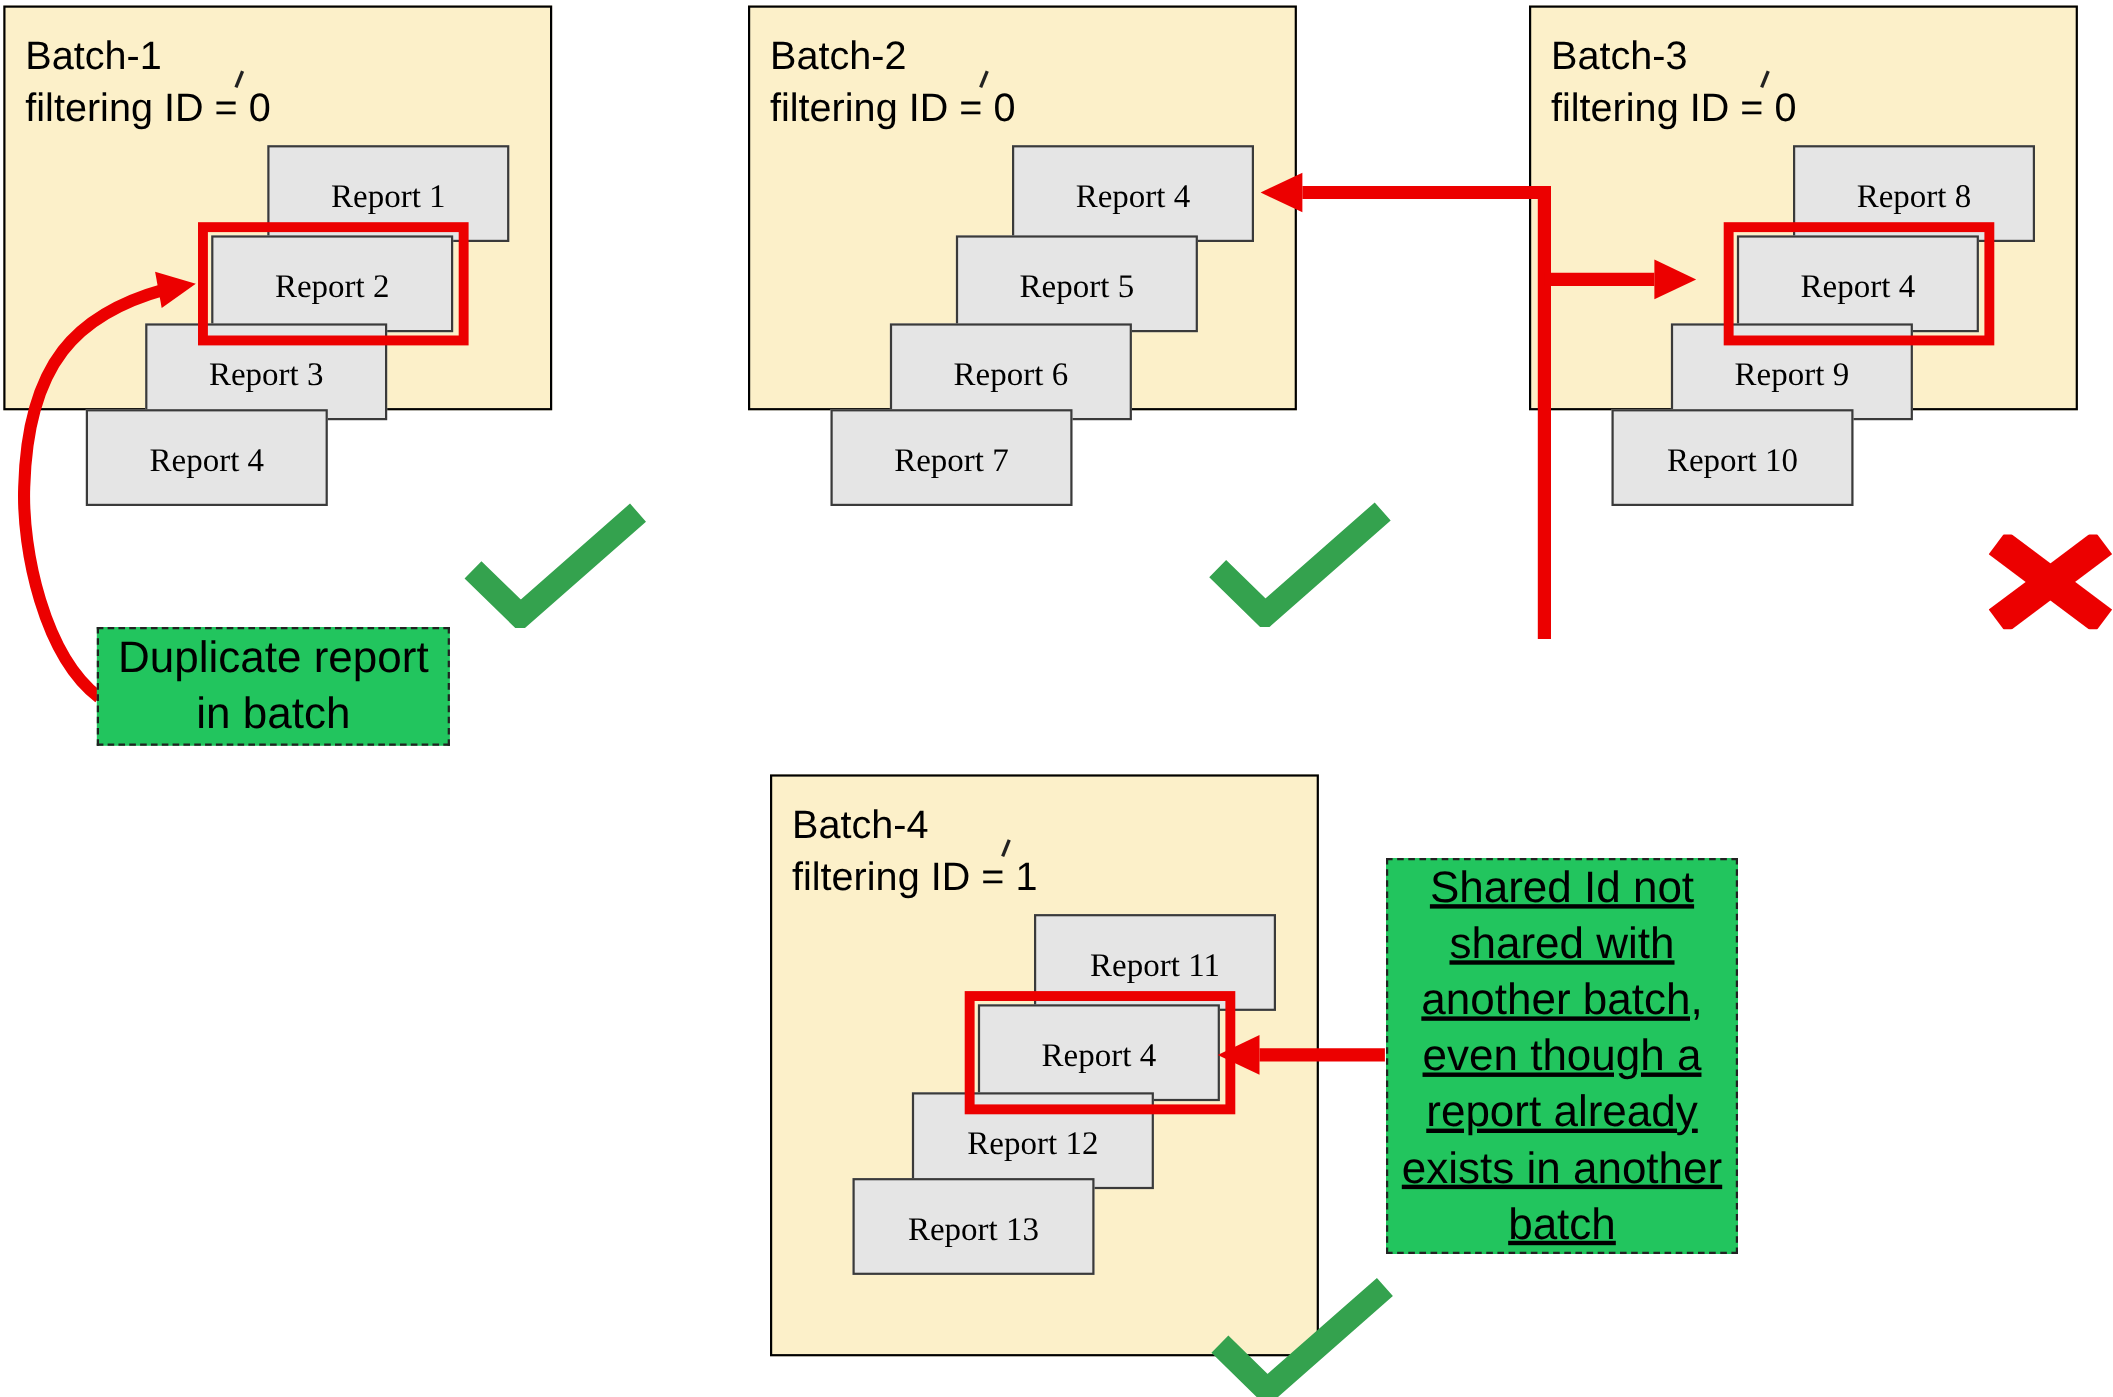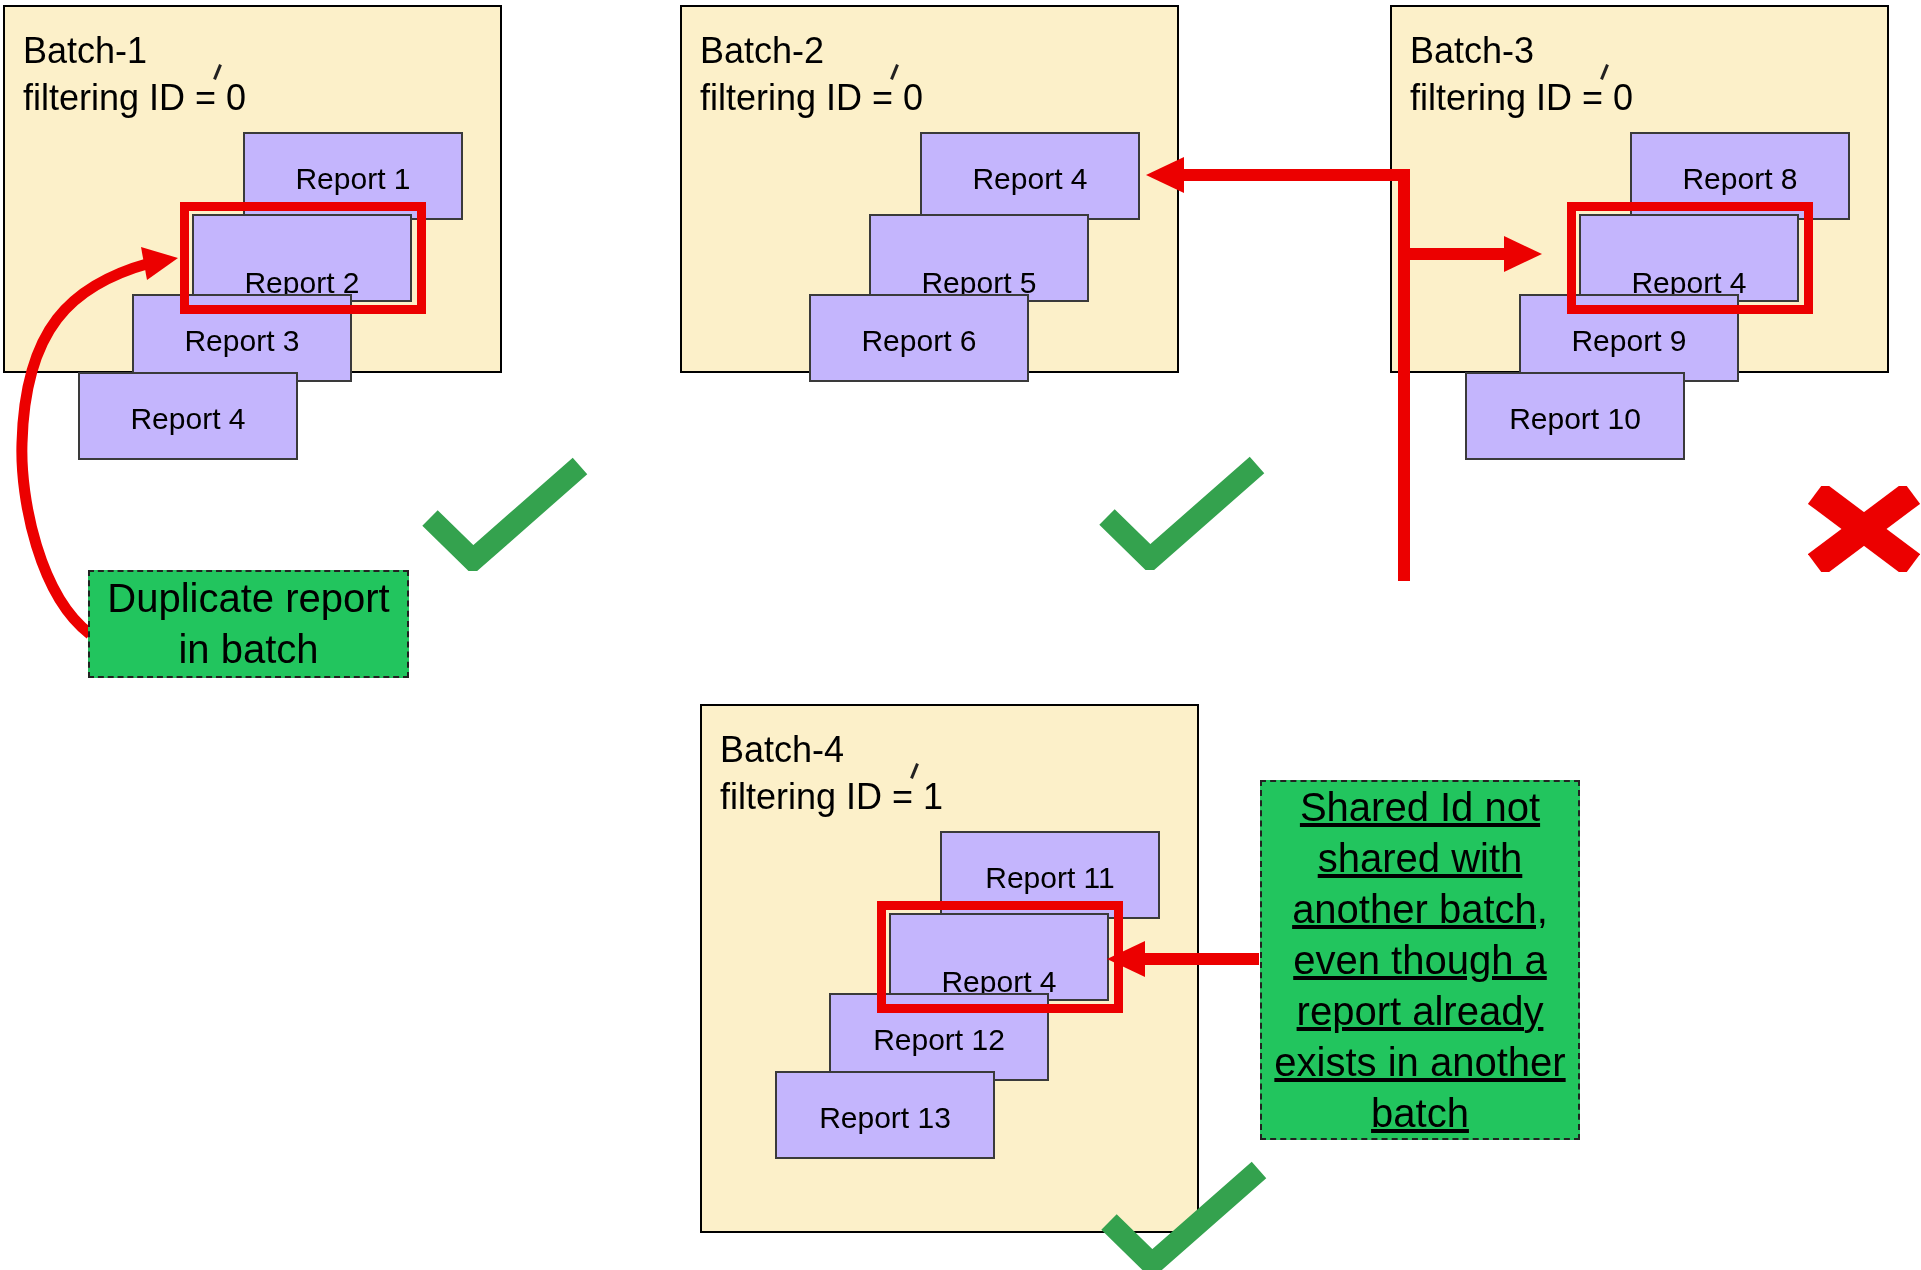--- a/index.html
+++ b/index.html
@@ -14,26 +14,26 @@
   .batch-title{
     position:absolute;left:18px;top:20px;
     font-size:36px;line-height:47px;white-space:pre;color:#000;
   }
   .stray-tick{
     position:absolute;left:211px;top:57px;width:3px;height:16px;
     background:#222;transform:rotate(22deg);
   }
   .card{
     position:absolute;width:220px;height:88px;
-    background:#c4b5fd;border:2px solid #3a3a3a;box-sizing:border-box;
-    display:flex;align-items:center;justify-content:center;
+    background:#e5e5e5;border:2px solid #3a3a3a;box-sizing:border-box;
+    display:flex;align-items:center;justify-content:center;font-family:Liberation Serif, serif;
   }
   .card-label{font-size:30px;padding-top:6px;}
   .s0{left:238px;top:125px;z-index:1;}
-  .s1{left:187px;top:207px;z-index:2;align-items:flex-end;}
+  .s1{left:187px;top:207px;z-index:2;}
   .s2{left:127px;top:287px;z-index:3;}
   .s3{left:73px;top:365px;z-index:4;}
   .hl-box{
     position:absolute;left:175px;top:195px;width:246px;height:112px;
     border:9px solid #EC0000;box-sizing:border-box;z-index:5;
   }
   .arrows{position:absolute;left:0;top:0;z-index:6;pointer-events:none;}
   .note{
     position:absolute;background:#22c55e;border:2px dashed #222;
     box-sizing:border-box;display:flex;align-items:center;justify-content:center;
@@ -70,20 +70,23 @@
 filtering ID = 0</div>
     <div class="stray-tick"></div>
     <div class="card s0">
         <span class="card-label">Report 4</span>
       </div>
     <div class="card s1">
         <span class="card-label">Report 5</span>
       </div>
     <div class="card s2">
         <span class="card-label">Report 6</span>
+      </div>
+    <div class="card s3">
+        <span class="card-label">Report 7</span>
       </div>
   </div>
 
   <div class="batch" style="left:1362px;top:5px;margin-left:28px;">
     <div class="batch-title">Batch-3
 filtering ID = 0</div>
     <div class="stray-tick"></div>
     <div class="card s0">
         <span class="card-label">Report 8</span>
       </div>

